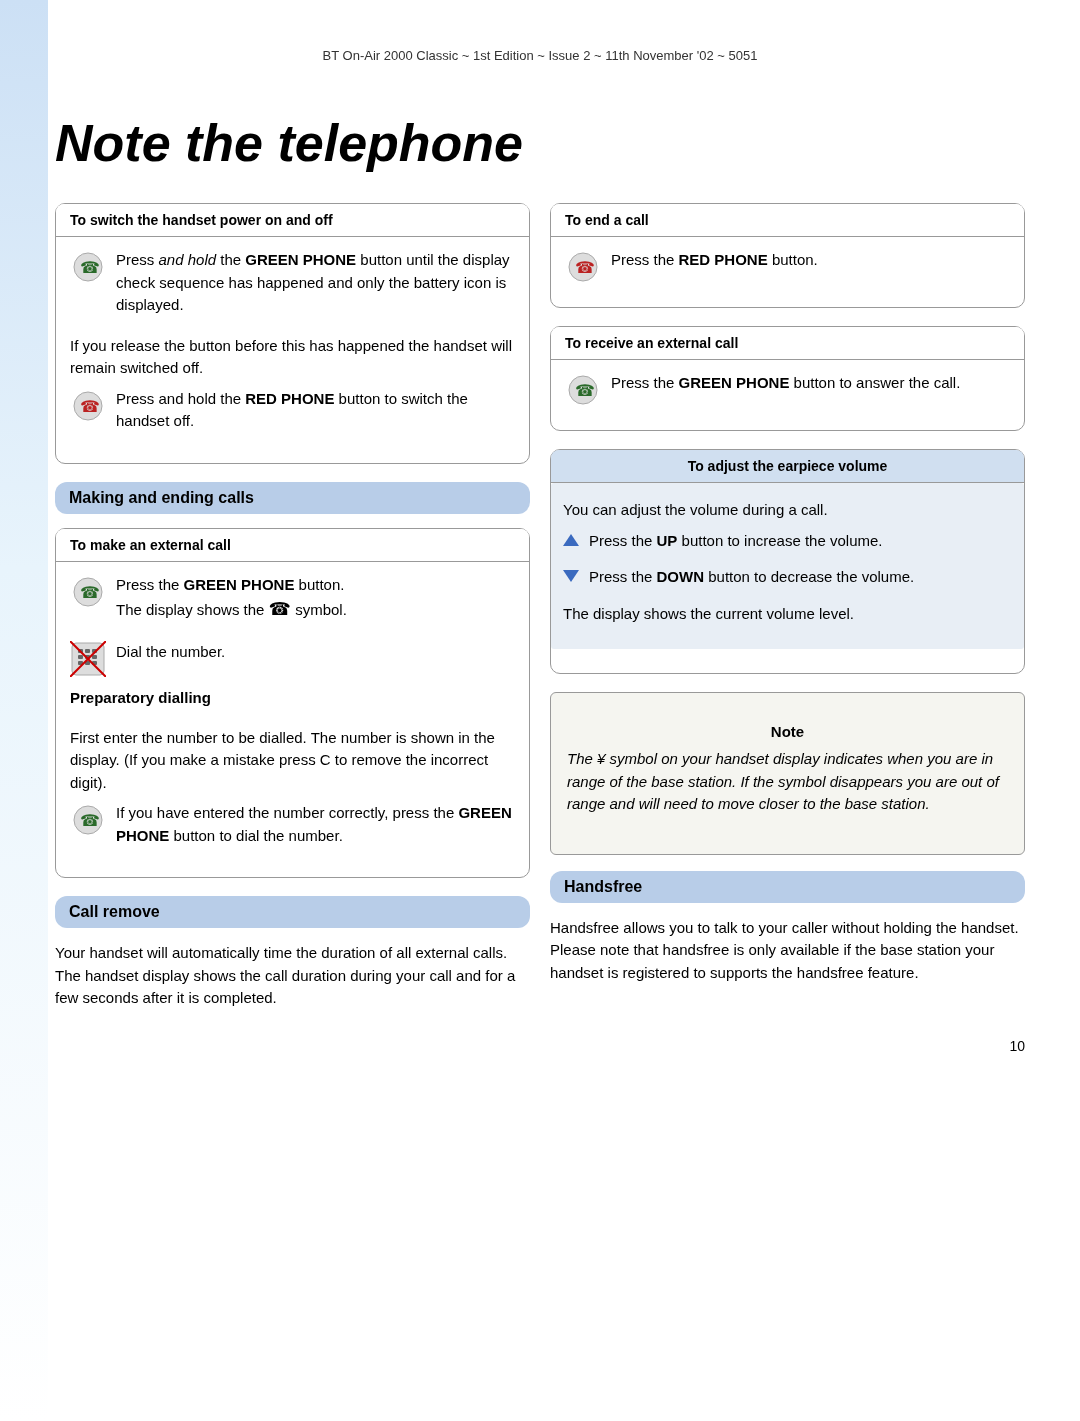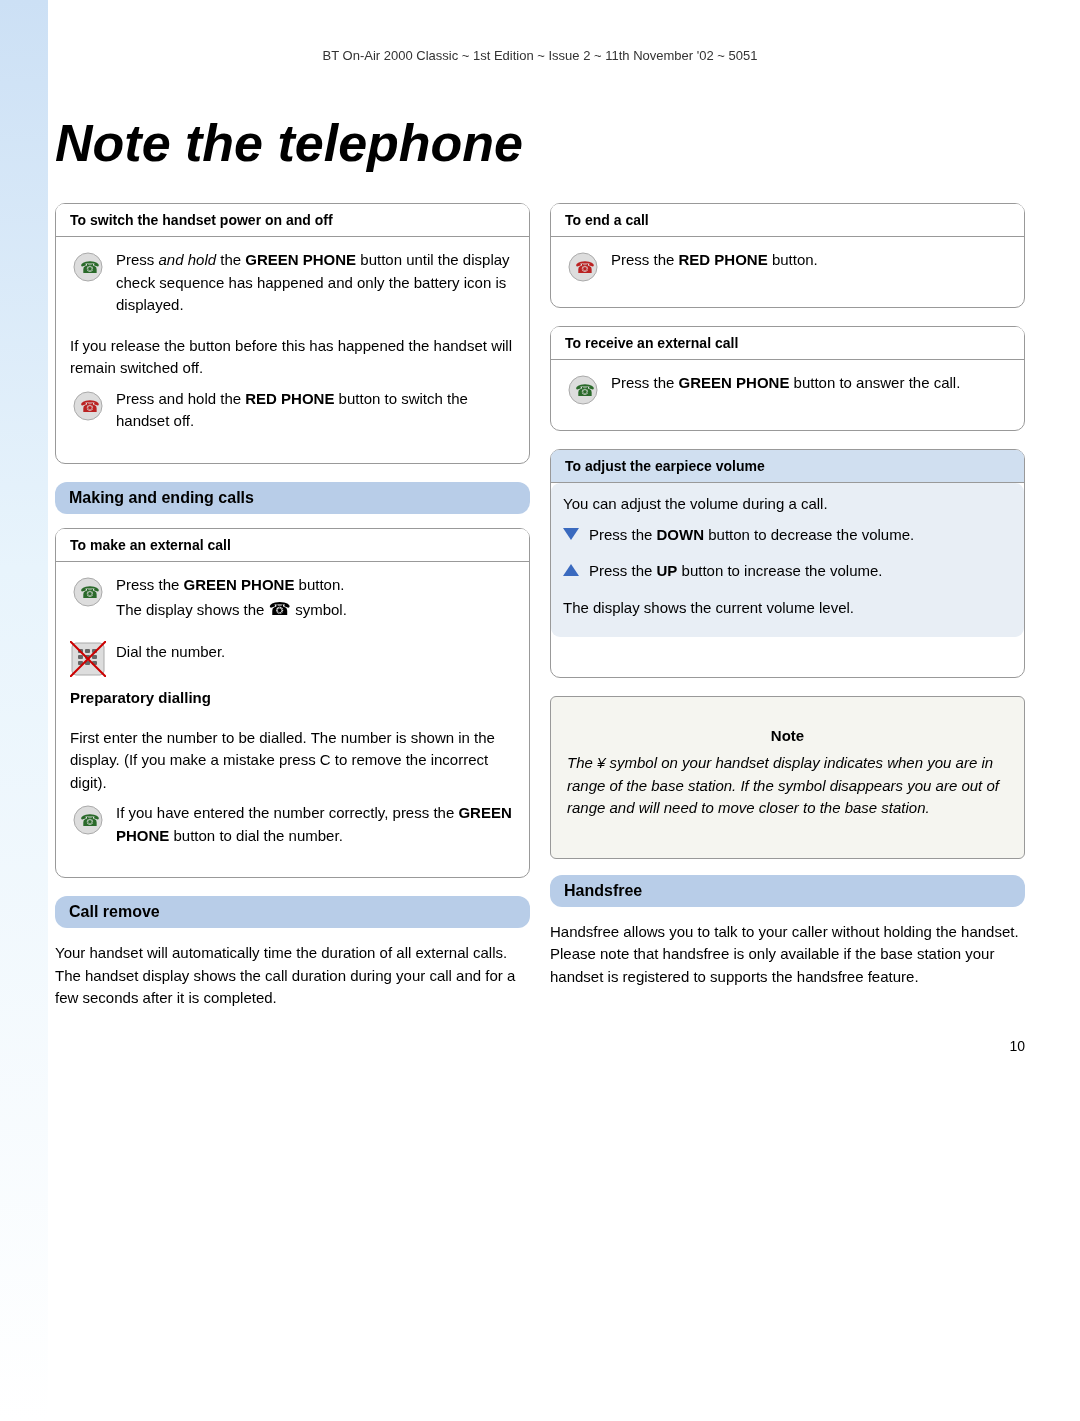--- a/index.html
+++ b/index.html
@@ -169,32 +169,33 @@
     .page-number {
       text-align: right;
       padding-top: 20px;
       font-size: 14px;
       position: relative;
       z-index: 1;
     }
 
     .vol-section {
       background: #e8eef5;
-      border-radius: 9px;
-      padding: 10px 12px;
-      margin-bottom: 28px;
+      border-radius: 3px;
+      padding: 16px 12px;
+      margin-bottom: 12px;
     }
 
     .info-box-header-blue {
       background: #d0dff0;
       border-radius: 8px 8px 0 0;
       padding: 8px 14px;
       font-weight: bold;
       font-size: 14px;
       border-bottom: 1.5px solid #999;
+      text-align: center;
     }
   </style>
 </head>
 <body>
 
 <div class="blue-sidebar"></div>
 
 <div class="page-header">
   <span>BT On-Air 2000 Classic ~ 1st Edition ~ Issue 2 ~ 11th November '02 ~ 5051</span>
 </div>
@@ -341,26 +342,26 @@
         </div>
       </div>
 
       <div class="info-box">
         <div class="info-box-header-blue" style="border-radius:8px 8px 0 0; border-bottom: 1.5px solid #999; padding: 8px 14px; font-weight: bold; font-size: 14px;">
           <span>To adjust the earpiece volume</span>
         </div>
         <div class="info-box-body vol-section">
           <p>You can adjust the volume during a call.</p>
           <div class="vol-row">
+            <div class="arrow-up"></div>
+            <p>Press the <strong>UP</strong> button to increase the volume.</p>
+          </div>
+          <div class="vol-row">
             <div class="arrow-down"></div>
             <p>Press the <strong>DOWN</strong> button to decrease the volume.</p>
-          </div>
-          <div class="vol-row">
-            <div class="arrow-up"></div>
-            <p>Press the <strong>UP</strong> button to increase the volume.</p>
           </div>
           <p>The display shows the current volume level.</p>
         </div>
       </div>
 
       <div class="note-box">
         <div class="note-title">Note</div>
         <p>
           <em>The ¥ symbol on your handset display indicates when you are in range of the base station. If the symbol disappears you are out of range and will need to move closer to the base station.</em>
         </p>

